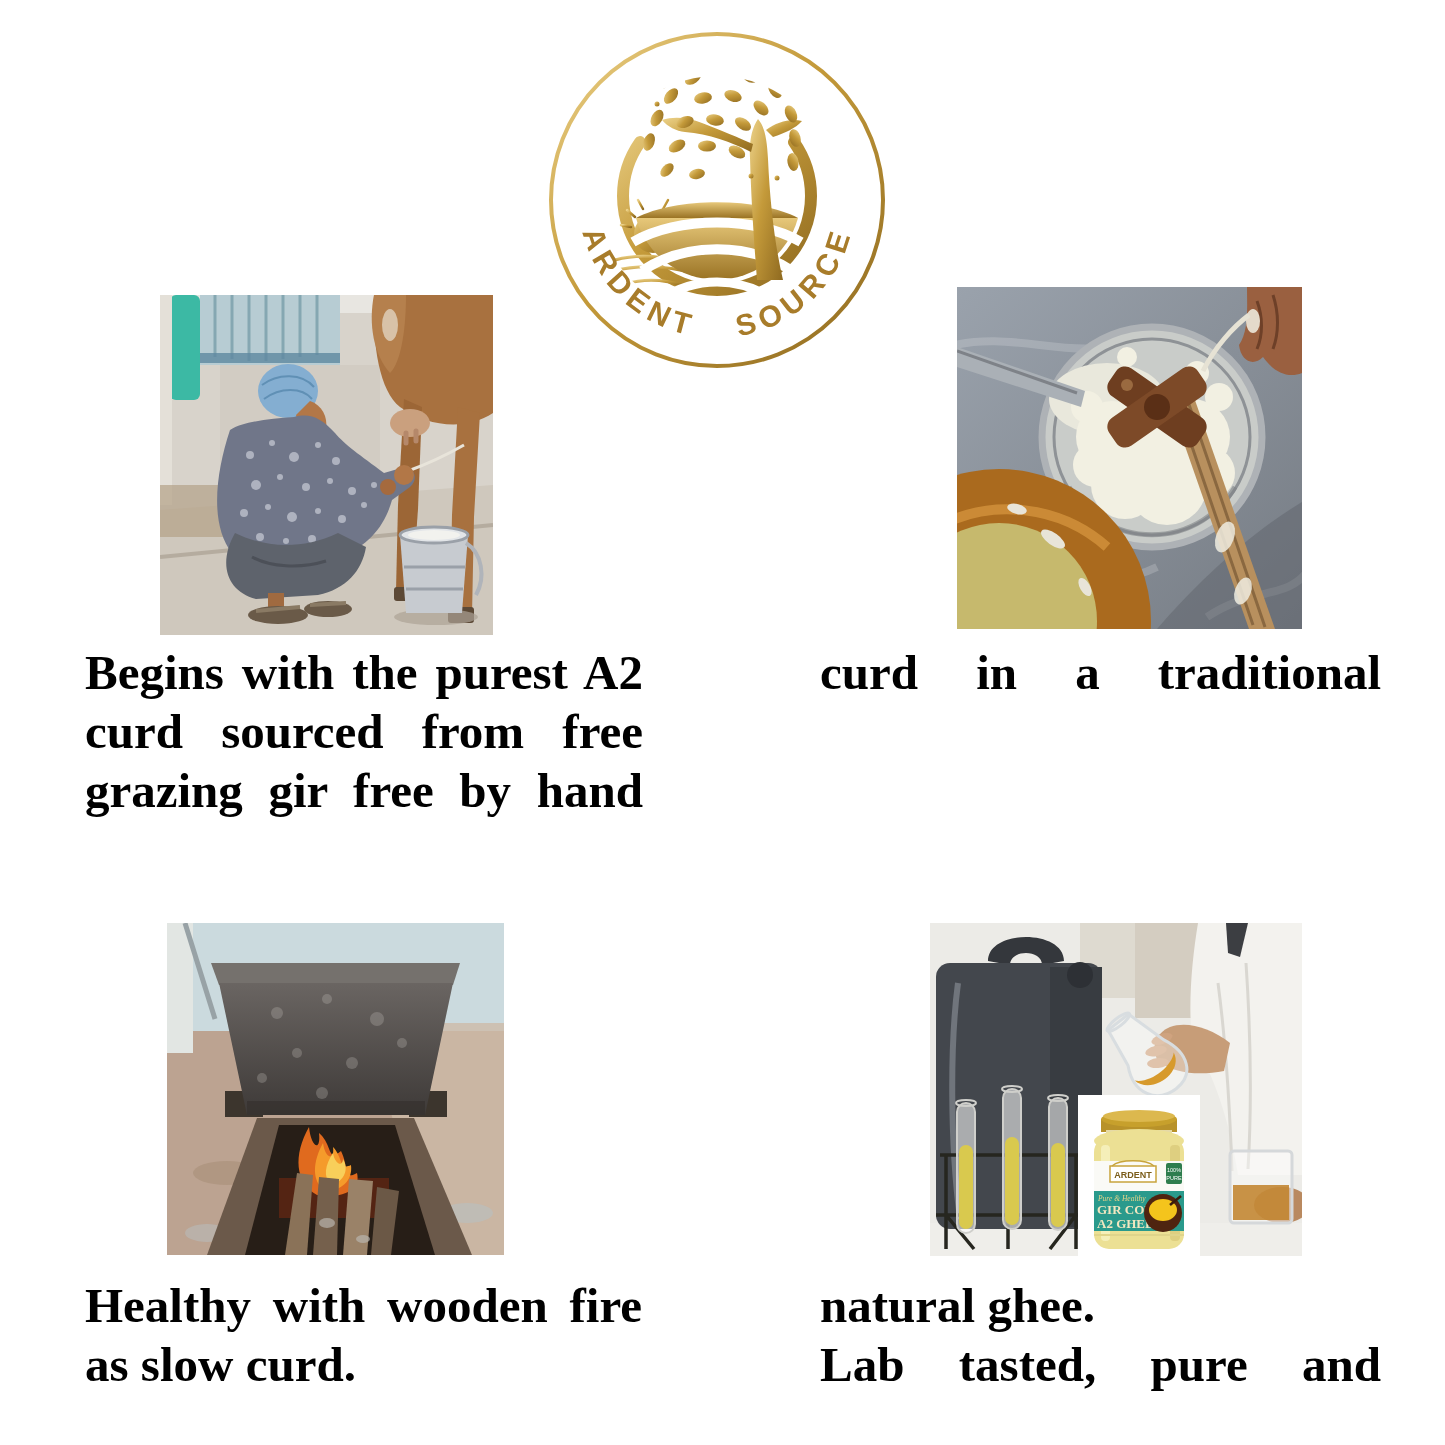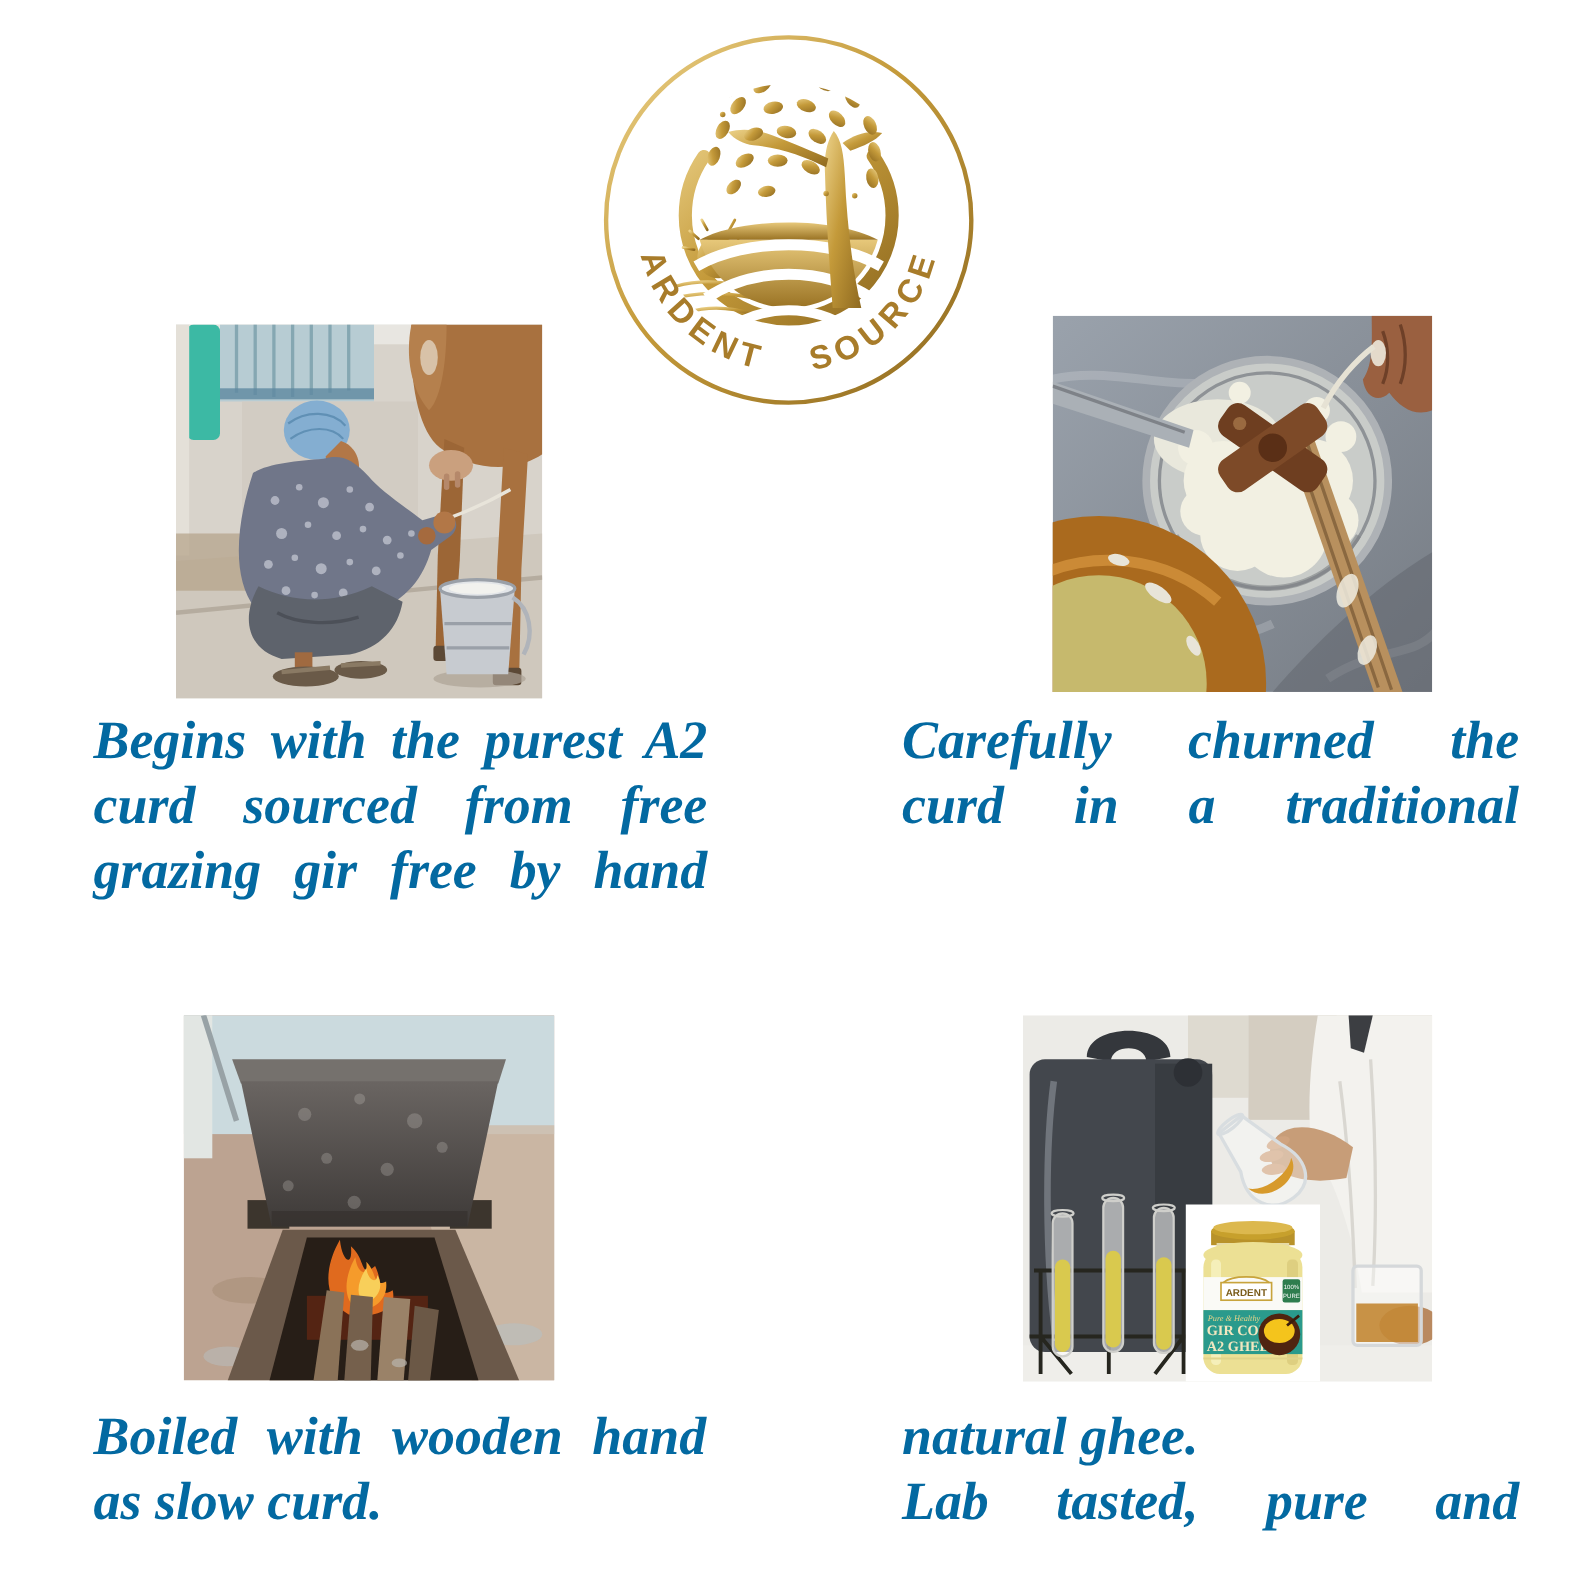--- a/index.html
+++ b/index.html
@@ -1,21 +1,21 @@
 <!DOCTYPE html>
 <html><head>
 <meta charset="utf-8">
 <style>
   html,body{margin:0;padding:0;background:#ffffff;}
   .canvas{position:relative;width:1445px;height:1445px;background:#ffffff;overflow:hidden;
           font-family:"Liberation Serif", serif;}
   .abs{position:absolute;}
   figure.photo{position:absolute;margin:0;padding:0;}
   figure.photo svg{display:block;width:100%;height:100%;}
-  .caption{position:absolute;color:#0369a1;font-weight:bold;font-style:italic;
+  .caption{position:absolute;color:#000000;font-weight:bold;
            font-size:49px;line-height:59px;font-family:"Liberation Serif", serif;}
   .caption .ln{text-align:justify;text-align-last:justify;}
   .caption .ln-last{text-align-last:left;}
   svg text{user-select:none;}
 </style>
 </head>
 <body>
 
 <div class="canvas">
 
@@ -398,26 +398,25 @@
     </svg>
   </figure>
 
   <div class="caption" style="left:85px;top:643px;width:558px">
     <div class="ln">Begins with the purest A2</div>
     <div class="ln">curd sourced from free</div>
     <div class="ln">grazing gir free by hand</div>
   </div>
 
   <div class="caption" style="left:820px;top:643px;width:561px">
-    <div class="ln">Carefully churned the</div>
     <div class="ln">curd in a traditional</div>
   </div>
 
   <div class="caption" style="left:85px;top:1276px;width:557px">
-    <div class="ln">Boiled with wooden hand</div>
+    <div class="ln">Healthy with wooden fire</div>
     <div class="ln ln-last">as slow curd.</div>
   </div>
 
   <div class="caption" style="left:820px;top:1276px;width:561px">
     <div class="ln ln-last">natural ghee.</div>
     <div class="ln">Lab tasted, pure and</div>
   </div>
 
 </div>
 

